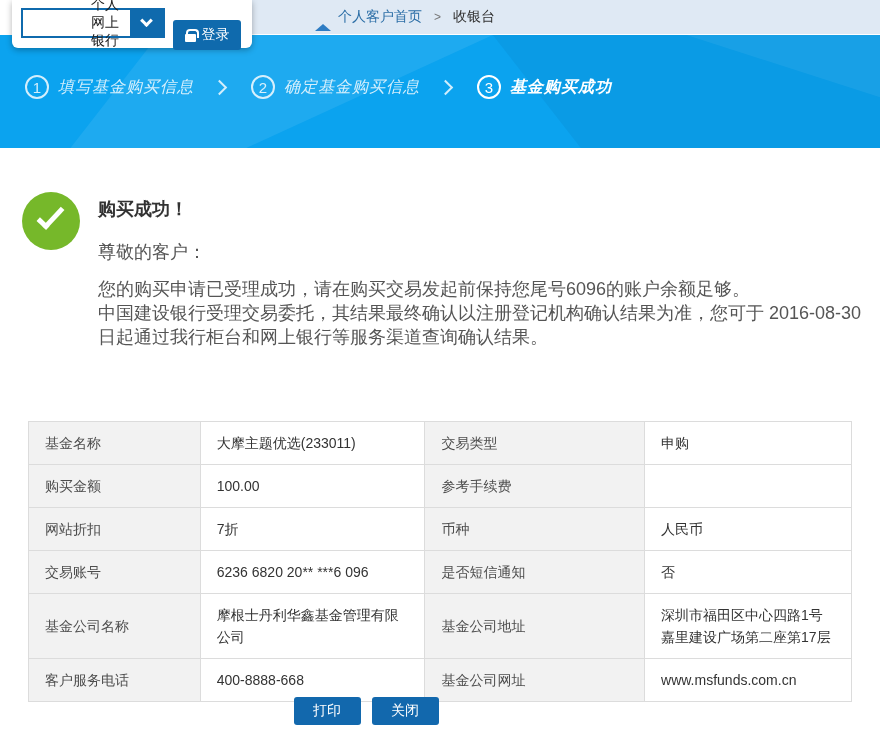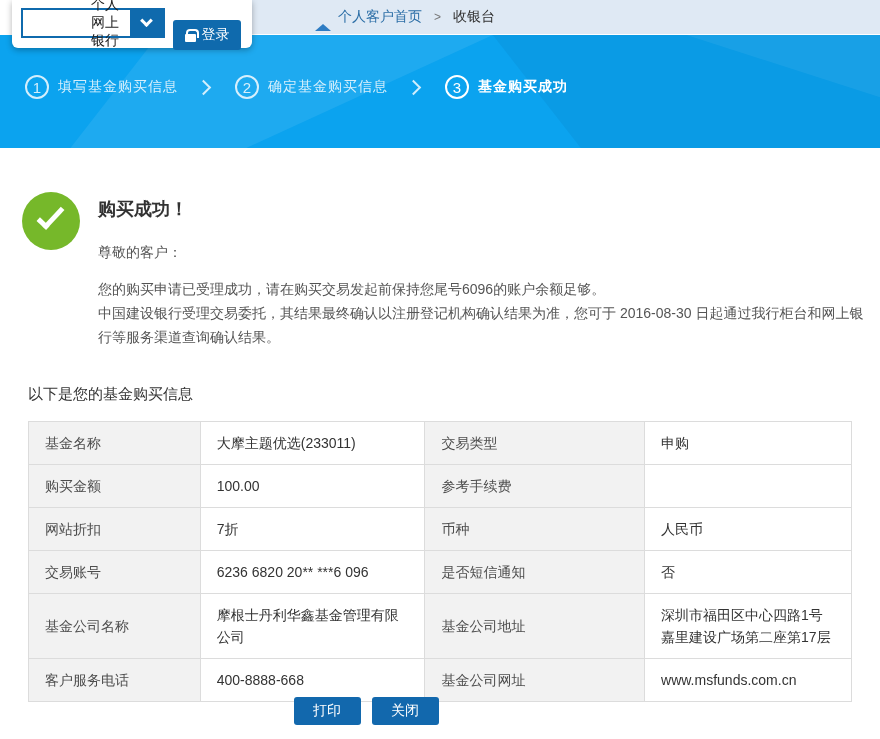--- a/index.html
+++ b/index.html
@@ -31,21 +31,21 @@
   .banner{position:absolute;left:0;top:35px;width:880px;height:113px;background:var(--banner-blue);overflow:hidden;}
   .facet{position:absolute;inset:0;}
   .facet1{background:rgba(255,255,255,0.08);clip-path:polygon(18% 0,56% 0,28% 100%,8% 100%);}
   .facet2{background:rgba(0,40,90,0.06);clip-path:polygon(56% 0,100% 0,100% 100%,66% 100%);}
   .facet3{background:rgba(255,255,255,0.06);clip-path:polygon(78% 0,100% 55%,100% 0);}
   .steps{position:absolute;left:25px;top:40px;display:flex;align-items:center;color:#fff;}
   .step{display:flex;align-items:center;opacity:.82;}
   .step.active{opacity:1;}
   .step .num{width:24px;height:24px;border:2px solid #fff;border-radius:50%;display:flex;
              align-items:center;justify-content:center;font-size:15px;margin-right:9px;}
-  .step .lbl{font-size:14px;letter-spacing:1px;}
+  .step .lbl{font-size:16px;letter-spacing:1px;font-style:italic;}
   .step.active .lbl{font-weight:bold;}
   .step-sep{width:11px;height:11px;border-top:2px solid rgba(255,255,255,.8);
             border-right:2px solid rgba(255,255,255,.8);transform:rotate(45deg);margin:0 26px 0 20px;}
 
   
   .login-card{position:absolute;left:12px;top:0;width:240px;height:48px;background:#fff;
               border-radius:0 0 6px 6px;box-shadow:0 2px 6px rgba(0,0,0,.3);z-index:5;}
   .product-select{position:absolute;left:9px;top:8px;width:144px;height:30px;border:2px solid var(--accent-dark-blue);
               background:#fff;display:flex;align-items:stretch;cursor:pointer;}
   .product-select .val{flex:1;font-size:14px;color:#222;display:flex;align-items:center;padding-left:20px;margin-left:48px;}
@@ -58,21 +58,21 @@
   .lock-icon{display:inline-block;width:11px;height:8px;background:#fff;border-radius:1px;position:relative;margin-top:5px;}
   .lock-icon::before{content:"";position:absolute;top:-5px;left:1px;width:9px;height:7px;
               border:2px solid #fff;border-bottom:none;border-radius:4px 4px 0 0;}
 
   
   .success-icon{position:absolute;left:22px;top:192px;width:58px;height:58px;border-radius:50%;
               background:var(--success-green);}
   .success-icon .check{position:absolute;left:15px;top:17px;width:27px;height:13px;
               border-left:5px solid #fff;border-bottom:5px solid #fff;transform:rotate(-47deg);}
   .result-title{position:absolute;left:98px;top:197px;font-size:18px;font-weight:bold;color:var(--text-dark);}
-  .result-body{position:absolute;left:98px;top:240px;width:772px;font-size:14px;line-height:24px;color:var(--text-body);}
+  .result-body{position:absolute;left:98px;top:240px;width:772px;font-size:18px;line-height:24px;color:var(--text-body);}
   .result-body .salute{margin-bottom:13px;}
 
   
   .table-title{position:absolute;left:28px;top:385px;font-size:15px;color:var(--text-dark);}
   table.info{position:absolute;left:28px;top:421px;width:824px;border-collapse:collapse;
               font-size:14px;color:var(--text-dark);}
   table.info td{border:1px solid var(--table-border);padding:10px 16px;line-height:22px;vertical-align:middle;}
   table.info td.lab{background:var(--table-label-bg);color:#4d4d4d;width:172px;}
   table.info td.lab2{width:220px;}
   table.info td.val1{width:225px;margin-left:16px;}
@@ -134,21 +134,20 @@
   <div class="success-icon">
       <span class="check"></span>
     </div>
   <div class="result-title">购买成功！</div>
   <div class="result-body">
     <div class="salute">尊敬的客户：</div>
     <div>您的购买申请已受理成功，请在购买交易发起前保持您尾号6096的账户余额足够。</div>
     <div>中国建设银行受理交易委托，其结果最终确认以注册登记机构确认结果为准，您可于 2016-08-30 日起通过我行柜台和网上银行等服务渠道查询确认结果。</div>
   </div>
 
-  <div class="table-title">以下是您的基金购买信息</div>
   <table class="info">
     <tbody>
         <tr>
       <td class="lab">基金名称</td>
       <td class="val1">大摩主题优选(233011)</td>
       <td class="lab lab2">交易类型</td>
       <td class="val2">申购</td>
     </tr>
     <tr>
       <td class="lab">购买金额</td>

